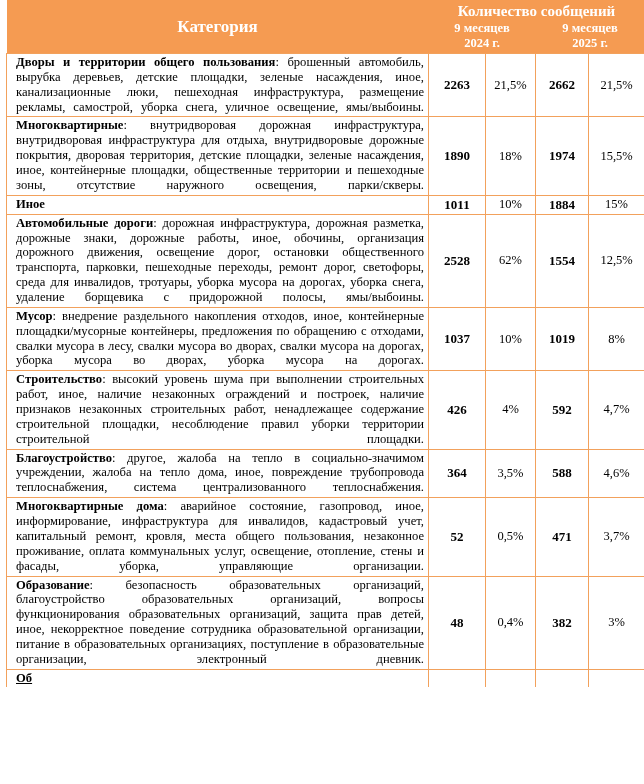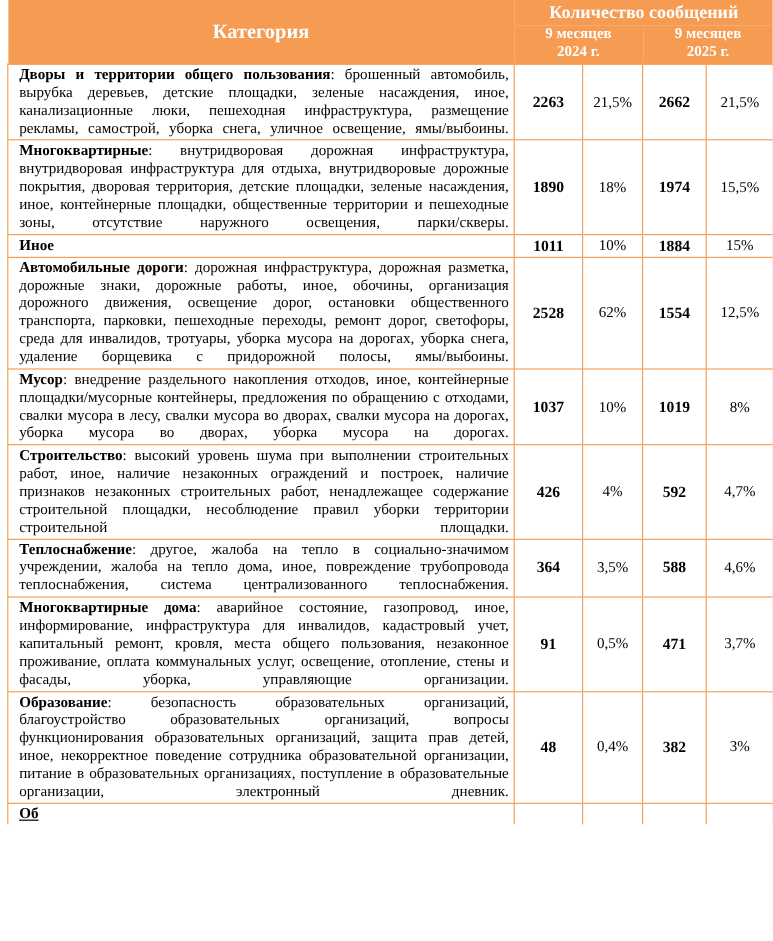--- a/index.html
+++ b/index.html
@@ -168,29 +168,29 @@
           <td class="pct">8%</td>
         </tr>
         <tr>
           <td class="cat"><span class="catname">Строительство</span><span>:</span><span> высокий уровень шума при выполнении строительных работ, иное, наличие незаконных ограждений и построек, наличие признаков незаконных строительных работ, ненадлежащее содержание строительной площадки, несоблюдение правил уборки территории строительной площадки.</span></td>
           <td class="num">426</td>
           <td class="pct">4%</td>
           <td class="num">592</td>
           <td class="pct">4,7%</td>
         </tr>
         <tr>
-          <td class="cat"><span class="catname">Теплоснабжение</span><span>:</span><span> другое, жалоба на тепло в социально-значимом учреждении, жалоба на тепло дома, иное, повреждение трубопровода теплоснабжения, система централизованного теплоснабжения.</span></td>
+          <td class="cat"><span class="catname">Благоустройство</span><span>:</span><span> другое, жалоба на тепло в социально-значимом учреждении, жалоба на тепло дома, иное, повреждение трубопровода теплоснабжения, система централизованного теплоснабжения.</span></td>
           <td class="num">364</td>
           <td class="pct">3,5%</td>
           <td class="num">588</td>
           <td class="pct">4,6%</td>
         </tr>
         <tr>
           <td class="cat"><span class="catname">Многоквартирные дома</span><span>:</span><span> аварийное состояние, газопровод, иное, информирование, инфраструктура для инвалидов, кадастровый учет, капитальный ремонт, кровля, места общего пользования, незаконное проживание, оплата коммунальных услуг, освещение, отопление, стены и фасады, уборка, управляющие организации.</span></td>
-          <td class="num">91</td>
+          <td class="num">52</td>
           <td class="pct">0,5%</td>
           <td class="num">471</td>
           <td class="pct">3,7%</td>
         </tr>
         <tr>
           <td class="cat"><span class="catname">Образование</span><span>:</span><span> безопасность образовательных организаций, благоустройство образовательных организаций, вопросы функционирования образовательных организаций, защита прав детей, иное, некорректное поведение сотрудника образовательной организации, питание в образовательных организациях, поступление в образовательные организации, электронный дневник.</span></td>
           <td class="num">48</td>
           <td class="pct">0,4%</td>
           <td class="num">382</td>
           <td class="pct">3%</td>

